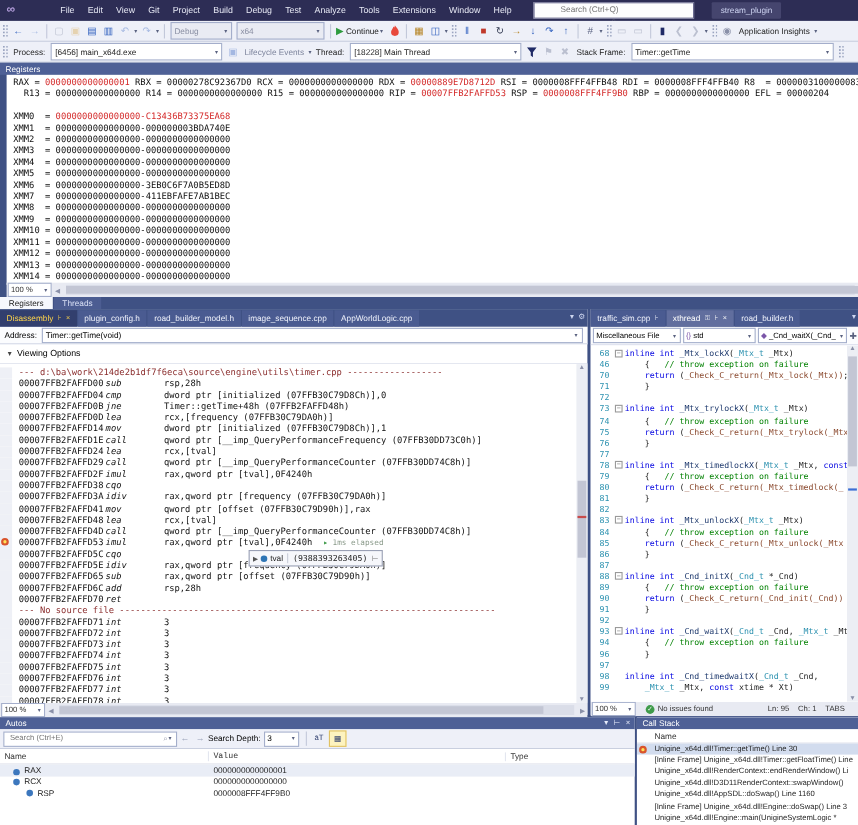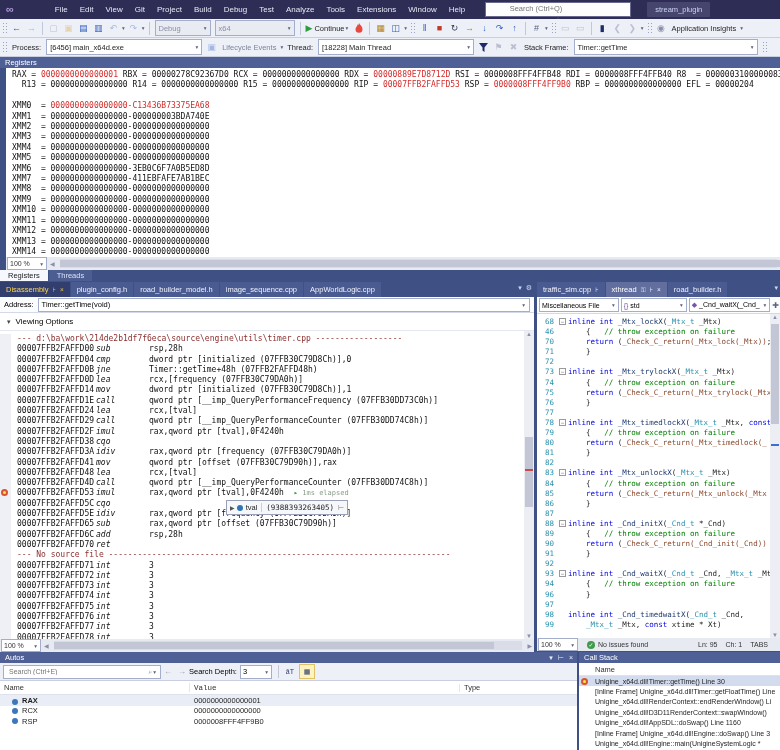--- a/index.html
+++ b/index.html
@@ -500,37 +500,37 @@
       <span class="fmtbtn">āT</span>
       <span class="fmtbtn on">▦</span>
     </div>
     <div class="gridhead">
       <span class="gh" style="width:190px;">Name</span>
       <span class="gh" style="width:270px;font-family:Liberation Mono, monospace;">Value</span>
       <span class="gh" style="flex:1;border-right:0;">Type</span>
     </div>
     <div id="autos-rows">
         <div class="arow hl">
-          <span class="acell" style="width: 190px; display: flex; align-items: flex-end; padding-left: 0px; font-weight: bold;">
+          <span class="acell" style="width: 190px; display: flex; align-items: flex-end; padding-left: 0px;">
             <span class="adiamond"></span>
             <span>RAX</span>
           </span>
           <span class="acell" style="width: 270px;">0000000000000001</span>
           <span class="acell" style="flex: 1 1 0%;"></span>
         </div>
         <div class="arow">
           <span class="acell" style="width: 190px; display: flex; align-items: center; padding-left: 0px;">
             <span class="adiamond"></span>
             <span>RCX</span>
           </span>
           <span class="acell" style="width: 270px;">0000000000000000</span>
           <span class="acell" style="flex: 1 1 0%;"></span>
         </div>
         <div class="arow">
-          <span class="acell" style="width: 190px; display: flex; align-items: center; padding-left: 0px;">
+          <span class="acell" style="width: 190px; display: flex; align-items: center; padding-left: 12px;">
             <span class="adiamond"></span>
             <span>RSP</span>
           </span>
           <span class="acell" style="width: 270px;">0000008FFF4FF9B0</span>
           <span class="acell" style="flex: 1 1 0%;"></span>
         </div>
       </div>
   </div>
 
   <div class="abs cstack">

